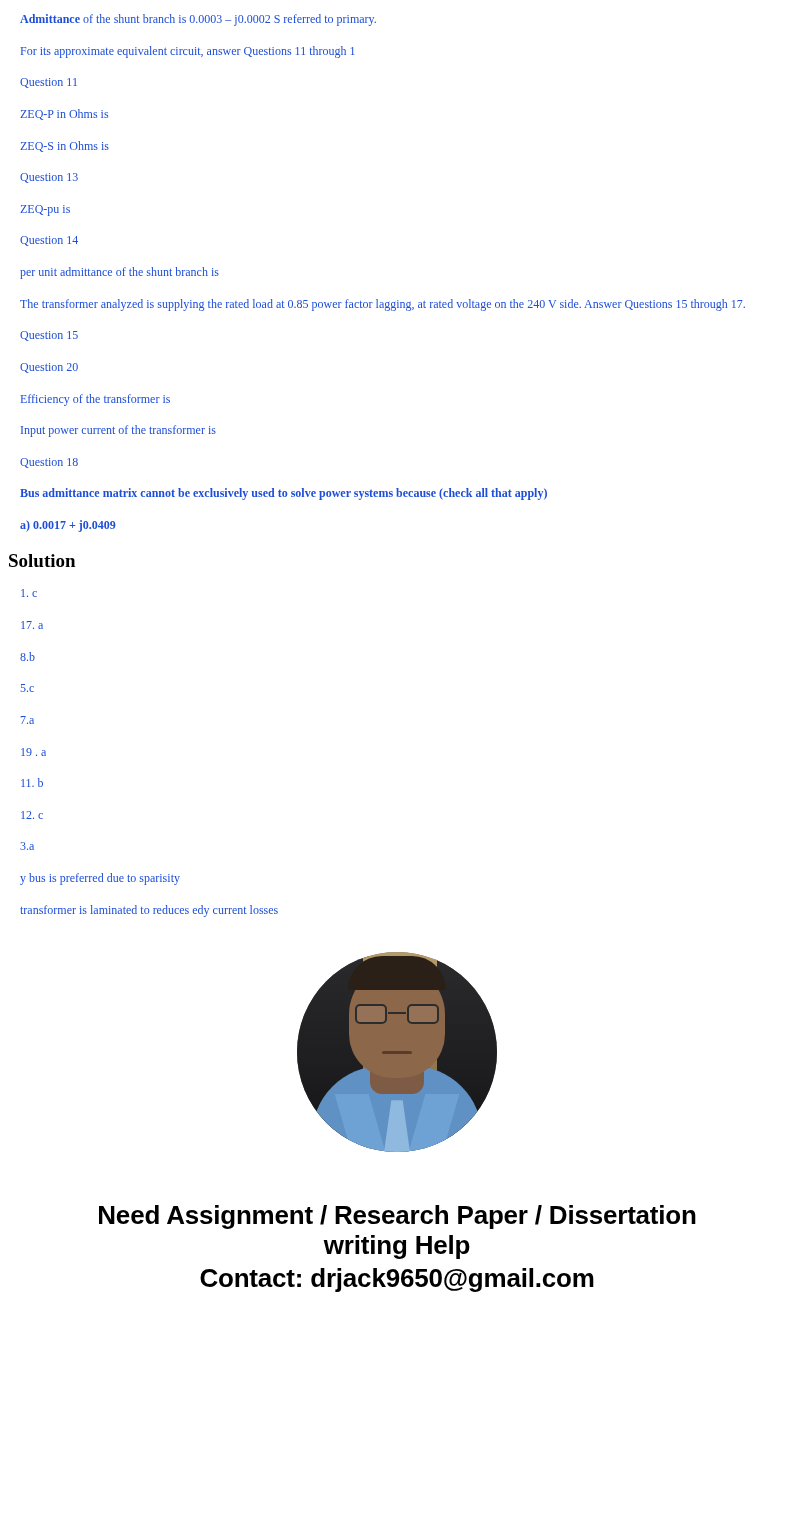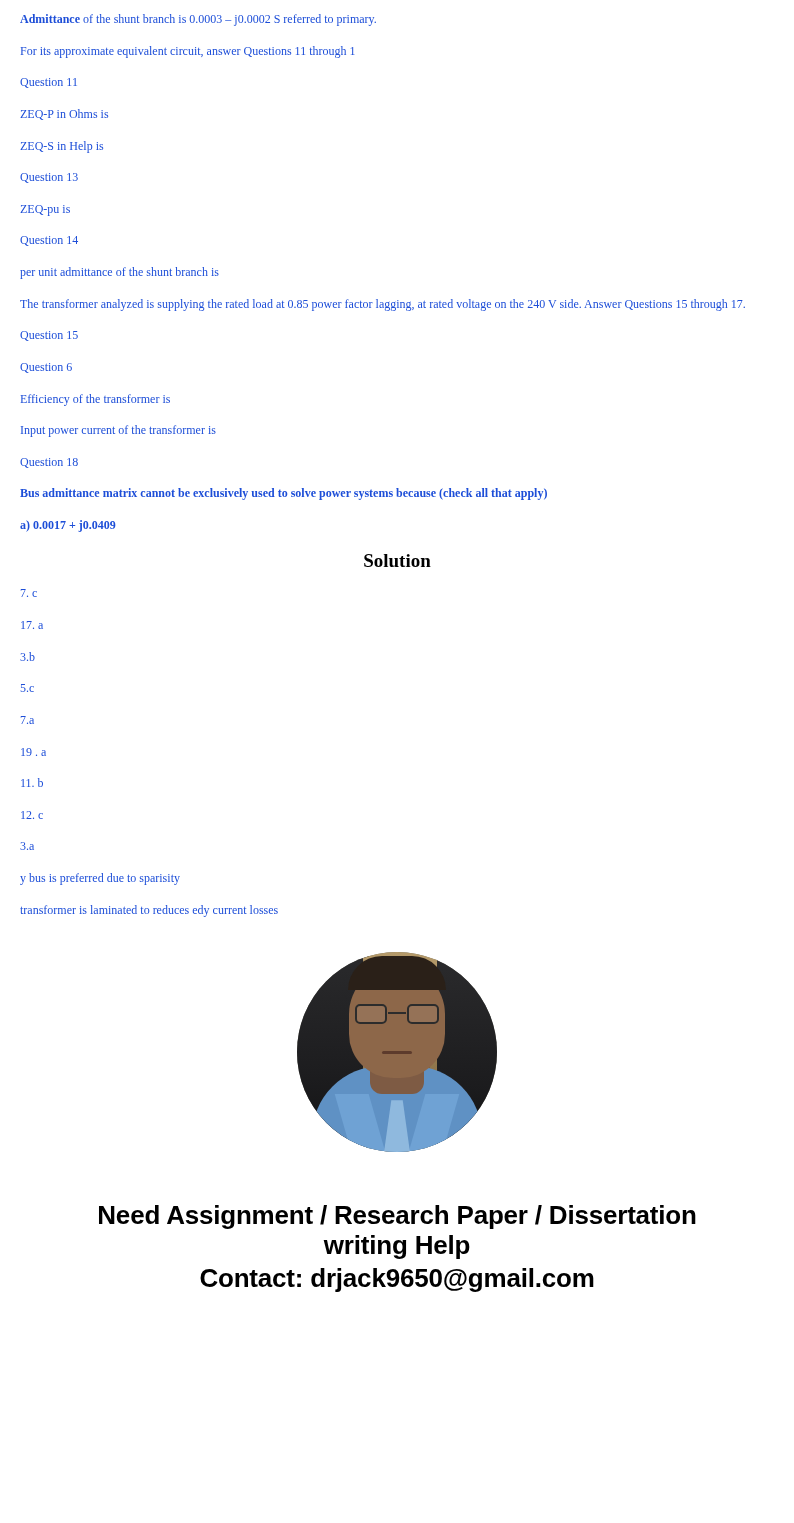--- a/index.html
+++ b/index.html
@@ -35,21 +35,20 @@
     font-weight: bold;
   }
   .intro {
     margin-top: 3px;
   }
   .solution-heading {
     font-size: 19px;
     font-weight: bold;
     line-height: 1.2;
     margin: 0 0 14px 0;
-    text-align: center;
   }
   .indent-1 {
     padding-left: 6px;
     font-weight: bold;
   }
   .avatar-wrap {
     margin-top: 35px;
     display: flex;
     justify-content: center;
     align-items: center;
@@ -229,21 +228,21 @@
   </div>
 
   <div class="block">
     <p class="line">Question 11</p>
   </div>
   <div class="block">
     <p class="line">ZEQ-P in Ohms is</p>
   </div>
 
   <div class="block">
-    <p class="line">ZEQ-S in Help is</p>
+    <p class="line">ZEQ-S in Ohms is</p>
   </div>
 
   <div class="block">
     <p class="line">Question 13</p>
   </div>
   <div class="block">
     <p class="line">ZEQ-pu is</p>
   </div>
 
   <div class="block">
@@ -255,21 +254,21 @@
 
   <div class="block">
     <p class="line">The transformer analyzed is supplying the rated load at 0.85 power factor lagging, at rated voltage on the 240 V side. Answer Questions 15 through 17.</p>
   </div>
 
   <div class="block">
     <p class="line">Question 15</p>
   </div>
 
   <div class="block">
-    <p class="line">Question 6</p>
+    <p class="line">Question 20</p>
   </div>
   <div class="block">
     <p class="line">Efficiency of the transformer is</p>
   </div>
 
   <div class="block">
     <p class="line">Input power current of the transformer is</p>
   </div>
 
   <div class="block">
@@ -279,27 +278,27 @@
     <p class="line bold">Bus admittance matrix cannot be exclusively used to solve power systems because (check all that apply)</p>
   </div>
 
   <div class="block">
     <p class="line indent-1">a) 0.0017 + j0.0409</p>
   </div>
 
   <h2 class="solution-heading">Solution</h2>
 
   <div class="block">
-    <p class="line">7. c</p>
+    <p class="line">1. c</p>
   </div>
   <div class="block">
     <p class="line">17. a</p>
   </div>
   <div class="block">
-    <p class="line">3.b</p>
+    <p class="line">8.b</p>
   </div>
   <div class="block">
     <p class="line">5.c</p>
   </div>
   <div class="block">
     <p class="line">7.a</p>
   </div>
   <div class="block">
     <p class="line">19 . a</p>
   </div>

